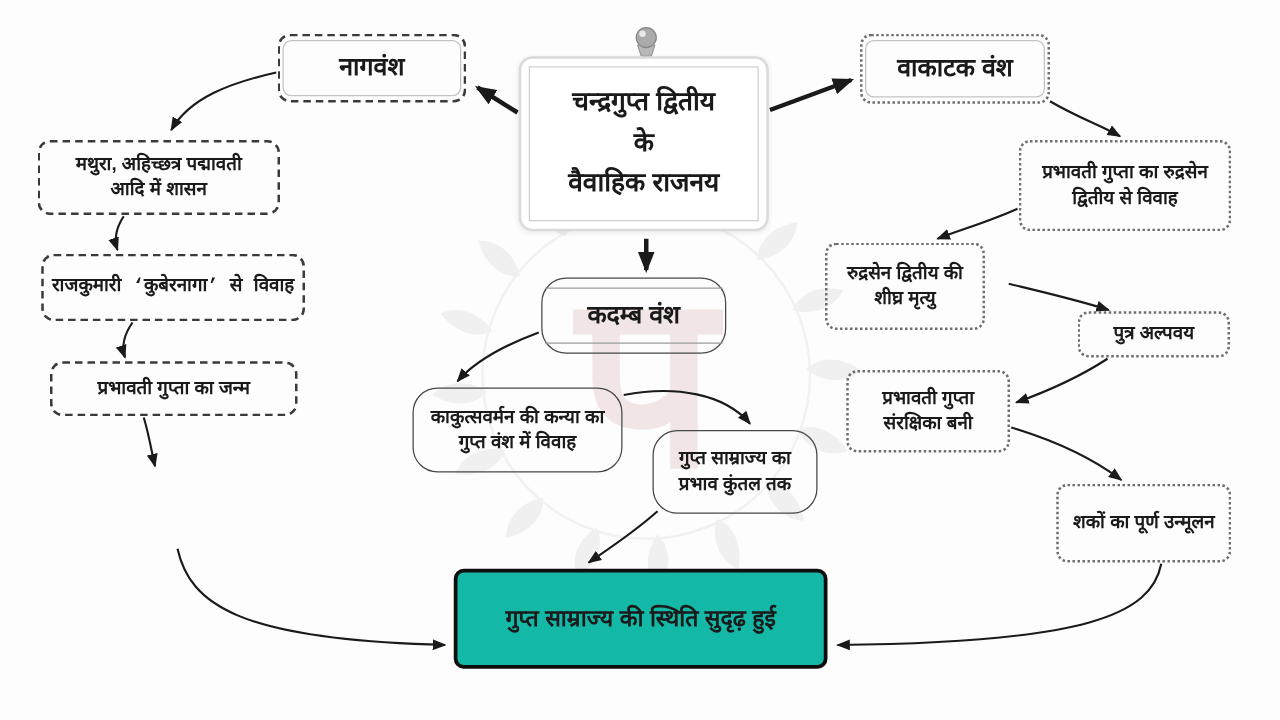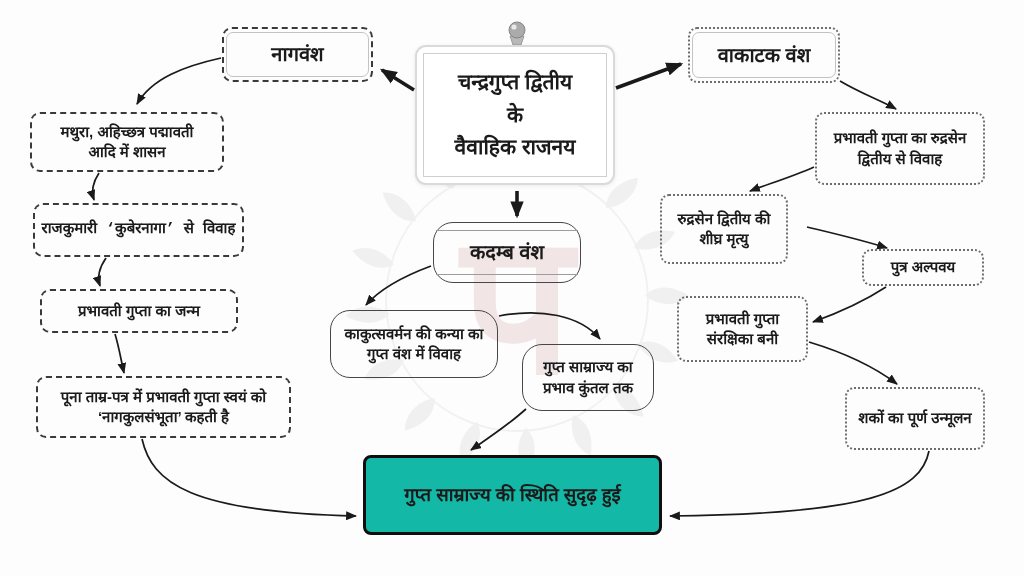--- a/index.html
+++ b/index.html
@@ -113,24 +113,20 @@
   <div class="box dashed fs-sm" style="left:30px;top:112px;width:194px;height:60px;">
     <span class="txt">मथुरा, अहिच्छत्र पद्मावती
 आदि में शासन</span>
   </div>
   <div class="box dashed fs-sm" style="left:33px;top:203px;width:211px;height:54px;font-family:Liberation Mono, monospace;">
     <span class="txt">राजकुमारी ‘कुबेरनागा’ से विवाह</span>
   </div>
   <div class="box dashed fs-sm" style="left:40px;top:289px;width:198px;height:44px;">
     <span class="txt">प्रभावती गुप्ता का जन्म</span>
   </div>
-  <div class="box dashed fs-sm" style="left:36px;top:376px;width:255px;height:62px;">
-    <span class="txt">पूना ताम्र-पत्र में प्रभावती गुप्ता स्वयं को
-‘नागकुलसंभूता’ कहती है</span>
-  </div>
 
   <div class="box dotted fs-lg" style="left:688px;top:27px;width:152px;height:56px;">
     <div class="inner-frame"></div>
     <span class="txt">वाकाटक वंश</span>
   </div>
   <div class="box dotted fs-sm" style="left:815px;top:112px;width:170px;height:73px;">
     <span class="txt">प्रभावती गुप्ता का रुद्रसेन
 द्वितीय से विवाह</span>
   </div>
   <div class="box dotted fs-sm" style="left:660px;top:194px;width:128px;height:70px;">

